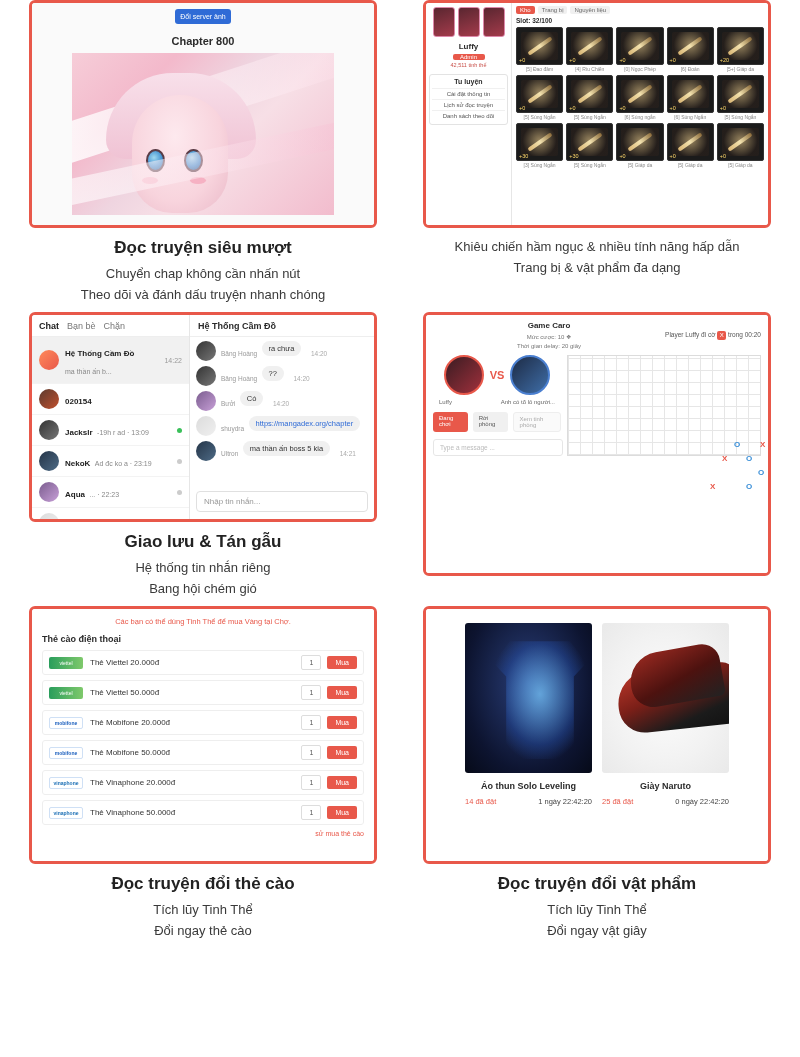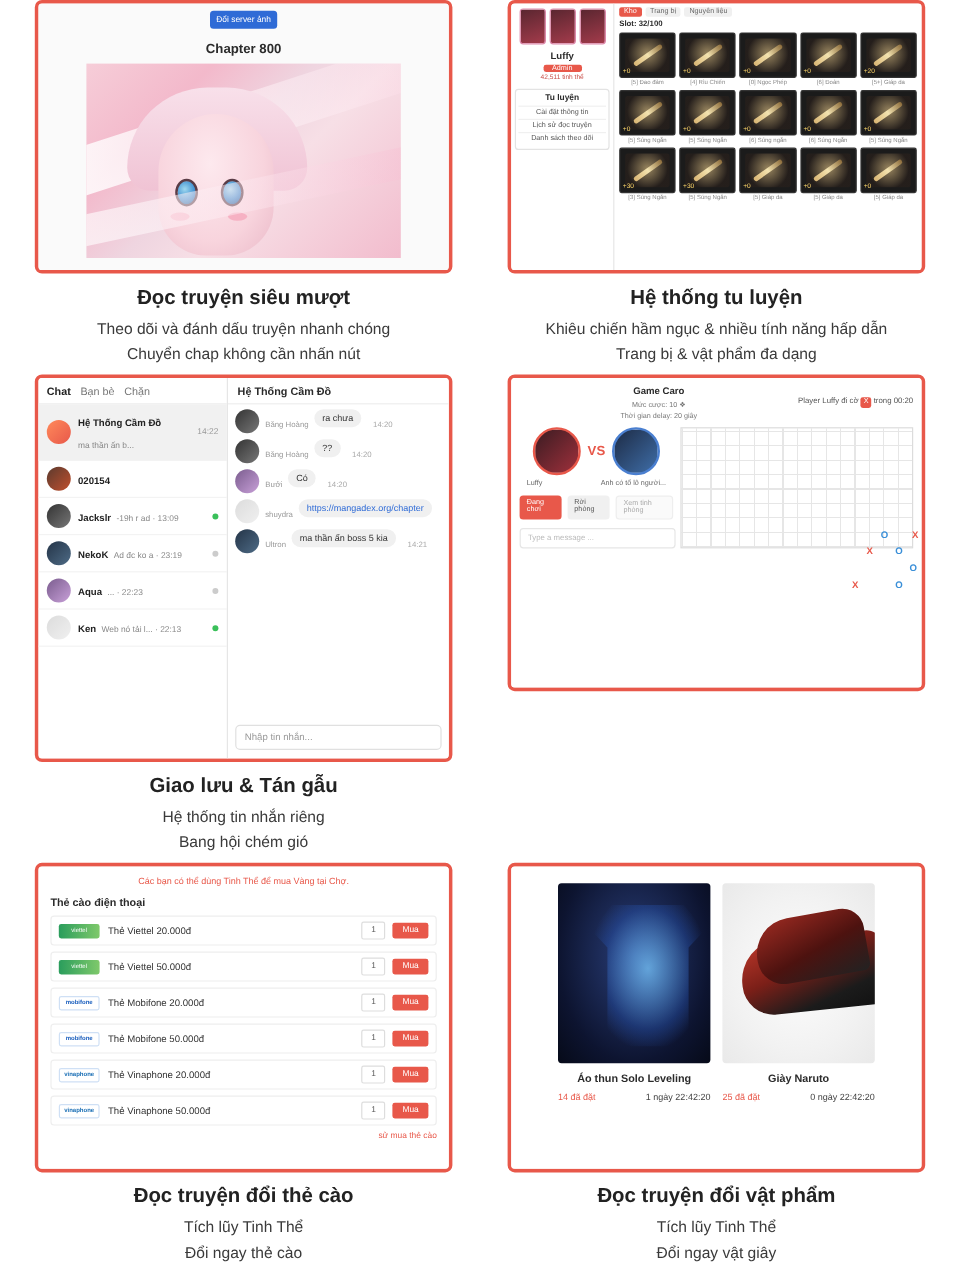--- a/index.html
+++ b/index.html
@@ -97,21 +97,21 @@
   .slots { display:grid; grid-template-columns: repeat(5, 1fr); gap:3px; }
   .slot { background:#1b1b1b; border:1px solid #333; border-radius:2px; height:38px; position:relative; }
   .slot .glow { position:absolute; inset:4px; border-radius:2px; background: radial-gradient(circle at 50% 45%, rgba(255,220,150,.55), rgba(120,60,30,.1) 70%); }
   .slot .wpn { position:absolute; left:50%; top:50%; width:28px; height:4px; background:linear-gradient(90deg,#d8b472,#f3e3b0,#8b6b3a); transform:translate(-50%,-50%) rotate(-35deg); border-radius:2px; }
   .slot .plus { position:absolute; left:2px; bottom:1px; font-size:5.5px; color:#ffd96b; }
   .slot-cap { font-size:5px; color:#888; text-align:center; margin-top:1px; height:7px; overflow:hidden; }
   .slot-wrap { }
   .slot-row { margin-bottom: 2px; }
 
   
-  .chat { height: 317px; display:flex; background:#fff; }
+  .chat { height: 204px; display:flex; background:#fff; }
   .chat-left { width: 158px; border-right:1px solid #e6e6e6; }
   .chat-tabs { display:flex; gap:8px; font-size:9px; padding:6px 7px 5px; border-bottom:1px solid #eee; }
   .chat-tabs .a { font-weight:bold; color:#222; }
   .chat-tabs .b { color:#777; }
   .conv { display:flex; align-items:center; gap:6px; padding:5px 7px; border-bottom:1px solid #f3f3f3; position:relative; }
   .conv.sel { background:#f1f1f1; }
   .av { width:20px; height:20px; border-radius:50%; flex:0 0 auto; background:#ccc; overflow:hidden; position:relative; }
   .av.a1{background:linear-gradient(135deg,#ff8a5b,#e8584a);} 
   .av.a2{background:linear-gradient(135deg,#5b3a2e,#c1502e);} 
   .av.a3{background:linear-gradient(135deg,#333,#777);} 
@@ -216,22 +216,22 @@
             <div class="face"></div>
             <div class="eye l"></div>
             <div class="eye r"></div>
             <div class="blush l"></div>
             <div class="blush r"></div>
           </div>
         </div>
       </div>
       <div class="caption">
         <h3>Đọc truyện siêu mượt</h3>
+        <p>Chuyển chap không cần nhấn nút</p>
         <p>Theo dõi và đánh dấu truyện nhanh chóng</p>
-        <p>Chuyển chap không cần nhấn nút</p>
       </div>
     </div>
 
     <div class="cell">
       <div class="frame">
         <div class="inv">
           <div class="inv-left">
             <div class="mini-cards">
               <div class="mini-card"></div>
               <div class="mini-card"></div>
@@ -387,21 +387,20 @@
                     </div>
                   <div class="slot-cap">[5] Giáp da</div>
                 </div>
               </div>
             </div>
 
           </div>
         </div>
       </div>
       <div class="caption">
-        <h3>Hệ thống tu luyện</h3>
         <p>Khiêu chiến hầm ngục &amp; nhiều tính năng hấp dẫn</p>
         <p>Trang bị &amp; vật phẩm đa dạng</p>
       </div>
     </div>
 
     <div class="cell">
       <div class="frame">
         <div class="chat">
           <div class="chat-left">
             <div class="chat-tabs">

